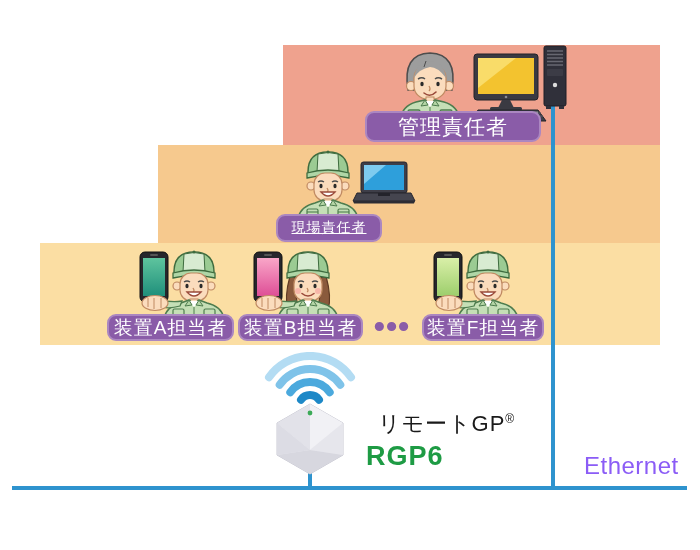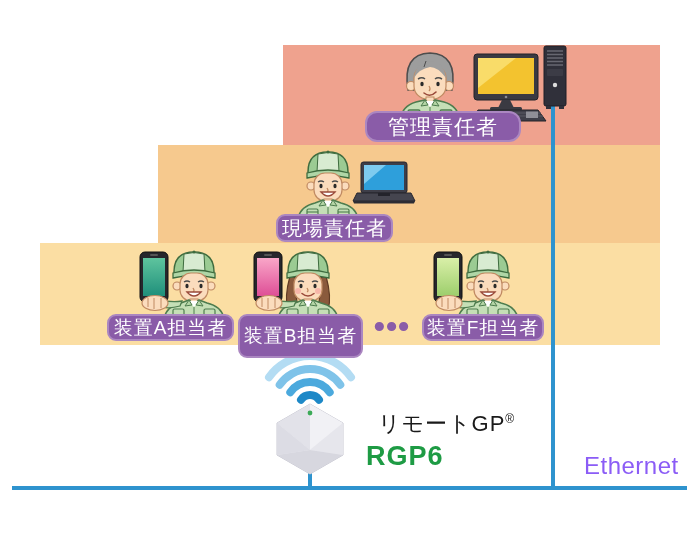--- a/index.html
+++ b/index.html
@@ -16,24 +16,24 @@
   .cable-pc      { left:551px; top:104px; width:4px;  height:386px; }
   .cable-ap      { left:308px; top:471px; width:4px;  height:17px; }
   .ethernet-line { left:12px;  top:486px; width:675px; height:4px; }
 
   .pill {
     position:absolute; z-index:5; box-sizing:border-box;
     background:#8A5CA8; border:2px solid #AB87C1; border-radius:9px;
     color:#ffffff; display:flex; align-items:center; justify-content:center;
     letter-spacing:1px; font-weight:500; white-space:nowrap;
   }
-  .pill-management { left:365px; top:111px; width:156px; height:31px; font-size:21px;border-radius:12px; }
-  .pill-site       { left:276px; top:214px; width:117px; height:28px; font-size:20px; }
+  .pill-management { left:365px; top:111px; width:176px; height:31px; font-size:21px; }
+  .pill-site       { left:276px; top:214px; width:106px; height:28px; font-size:14px;text-decoration:underline; }
   .pill-op-a       { left:107px; top:314px; width:127px; height:27px; font-size:19px; }
-  .pill-op-b       { left:238px; top:314px; width:125px; height:44px; font-size:19px; }
+  .pill-op-b       { left:238px; top:314px; width:125px; height:27px; font-size:19px; }
   .pill-op-f       { left:422px; top:314px; width:122px; height:27px; font-size:19px;text-align:center; }
 
   .op-ellipsis {
     position:absolute; left:366px; top:311px; width:52px; height:30px; z-index:5;
     display:flex; align-items:center; justify-content:center;
     color:#8A5CA8; font-size:32px; font-weight:700; letter-spacing:1px;
   }
 
   .illus { position:absolute; z-index:3; }
 

